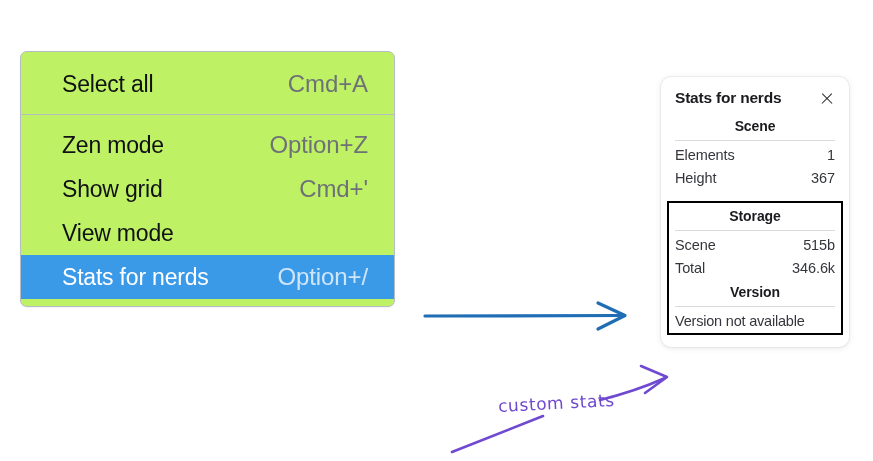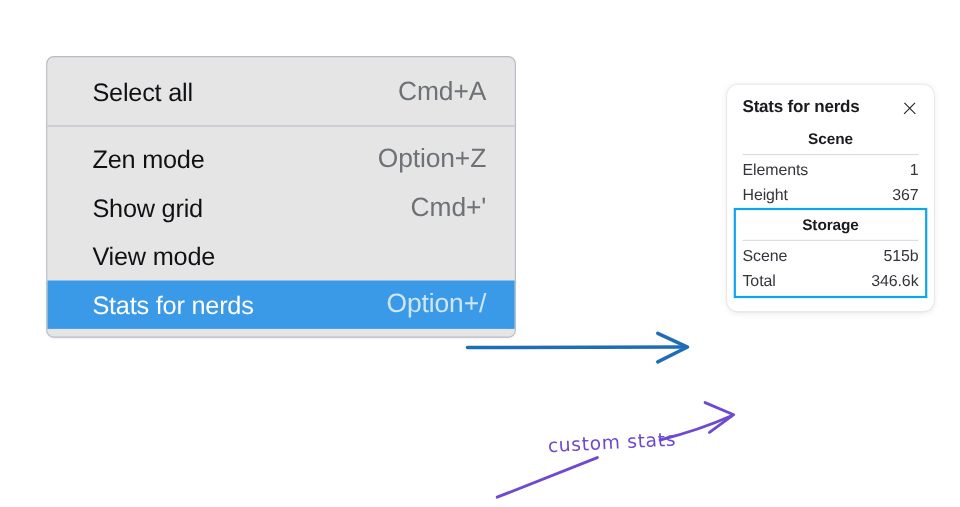--- a/index.html
+++ b/index.html
@@ -12,24 +12,24 @@
     height: 461px;
     position: relative;
     overflow: hidden;
     font-family: "Liberation Sans", sans-serif;
     -webkit-font-smoothing: antialiased;
   }
 
   
   #context-menu {
     position: absolute;
-    left: 42px;
+    left: 20px;
     top: 51px;
-    width: 427px;
-    background: #e5e5e5;
+    width: 375px;
+    background: #bef264;
     border: 1px solid #b6bcc4;
     border-radius: 7px;
     box-sizing: border-box;
     overflow: hidden;
     box-shadow: 0 1px 2px rgba(0,0,0,0.06);
   }
   .menu-section {
     padding: 8px 0 7px 0;
   }
   .menu-section.first { padding: 10px 0 8px 0; }
@@ -134,22 +134,22 @@
   .stat-row .v { }
   .stat-note {
     font-size: 14.5px;
     color: #34363c;
     padding: 4px 0 2px 0;
     letter-spacing: -0.2px;
   }
 
   
   #custom-stats-box {
-    border: 2px solid #0ea5e9;
-    margin: 0 -8px 0 -8px;
+    border: 2px solid #000000;
+    margin: 12px -8px 0 -8px;
     padding: 0 6px 2px 6px;
     box-sizing: border-box;
   }
 
   
   #annotations {
     position: absolute;
     left: 0; top: 0;
     width: 873px; height: 461px;
     pointer-events: none;
@@ -230,20 +230,25 @@
         <div class="stat-row">
           <span class="k">Scene</span>
           <span class="v">515b</span>
         </div>
         <div class="stat-row">
           <span class="k">Total</span>
           <span class="v">346.6k</span>
         </div>
       </div>
 
+      <div>
+        <div class="sec-title">Version</div>
+        <div class="sec-rule"></div>
+        <div class="stat-note">Version not available</div>
+      </div>
 
     </div>
 
   </div>
 </div>
 
 <svg id="annotations" viewBox="0 0 873 461">
 
   <g>
     <path d="M425 316 L622 315.5" stroke="#1f6eb5" stroke-width="3.2" fill="none" stroke-linecap="round"></path>

